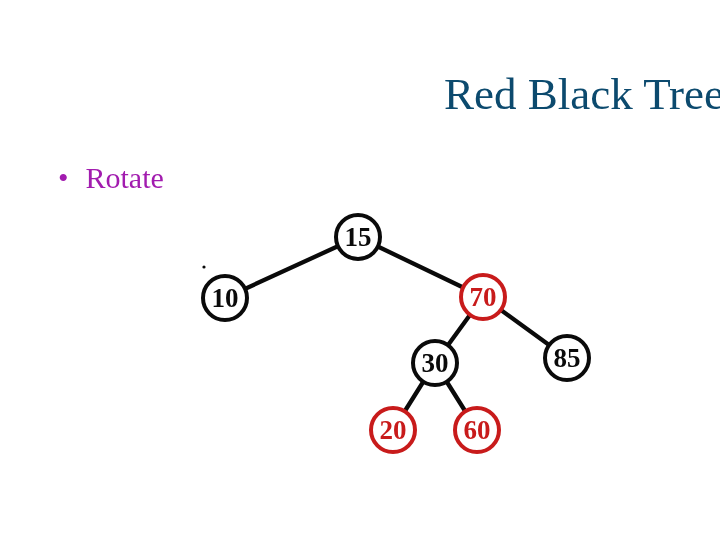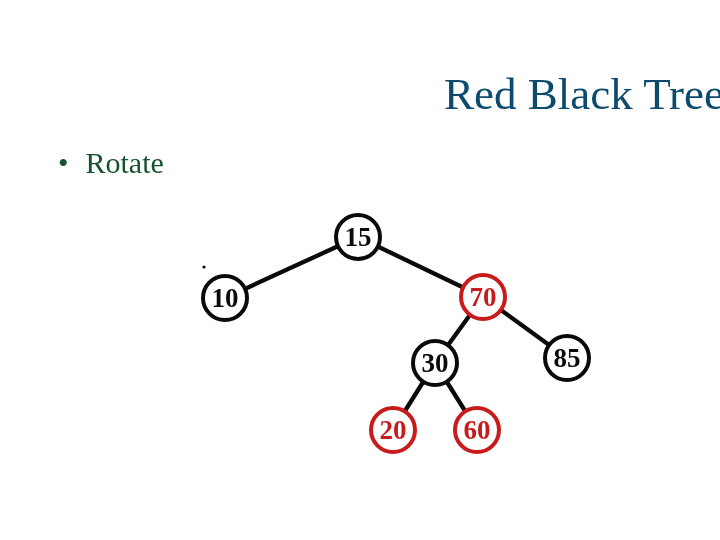--- a/index.html
+++ b/index.html
@@ -25,25 +25,25 @@
     margin: 4px;
     text-align: right;
     font-size: 45px;
     font-weight: 400;
     line-height: 1.0;
     color: #0c4a6e;
     letter-spacing: 0px;
   }
   .bullet-line {
     position: absolute;
-    top: 148px;
+    top: 163px;
     left: 58px;
     font-size: 30px;
     line-height: 1.0;
-    color: #14532d;
+    color: #a21caf;
     white-space: nowrap;
   }
   .bullet-marker {
     display: inline-block;
     margin-right: 17px;
     font-size: 30px;
   }
   .bullet-label {
     display: inline-block;
     font-size: 30px;

